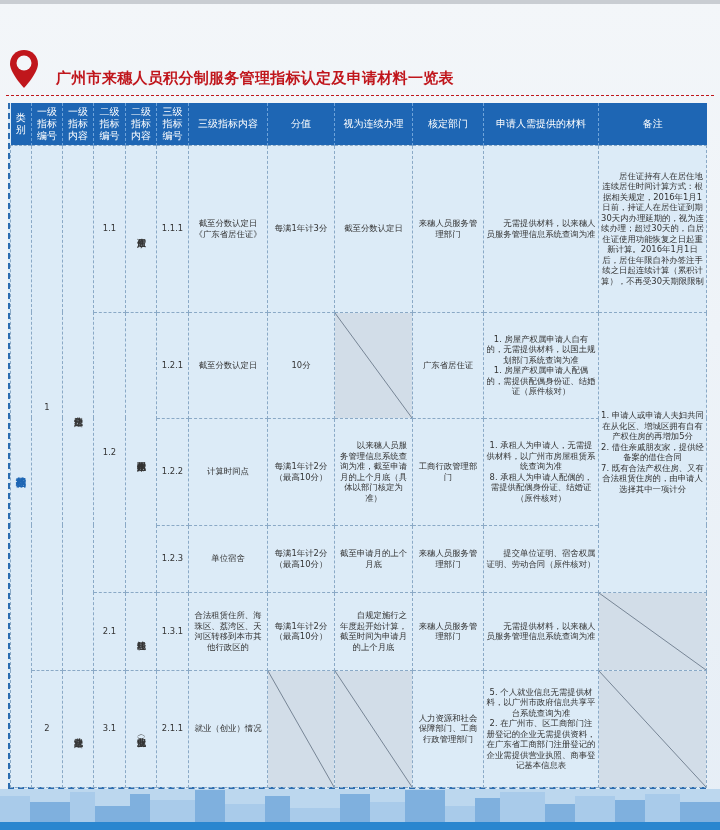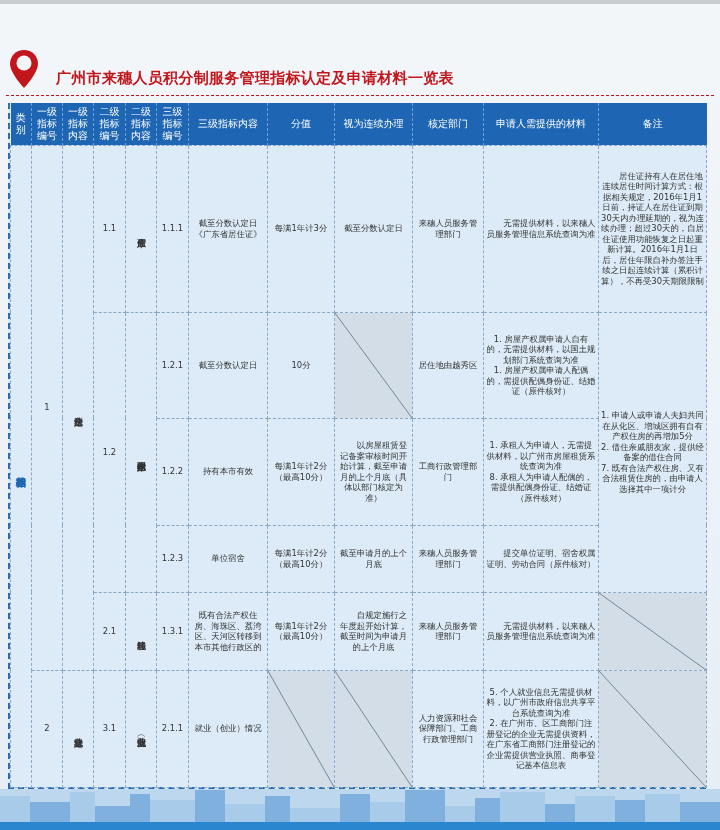--- a/index.html
+++ b/index.html
@@ -135,58 +135,58 @@
       <td rowspan="3">1.2</td>
       <td rowspan="3"><span class="vert">在广州市累积居住年限</span></td>
       <td>1.2.1</td>
       <td>截至分数认定日</td>
       <td>10分</td>
       <td class="diag">
         <svg preserveAspectRatio="none" viewBox="0 0 100 100">
               <line x1="0" y1="0" x2="100" y2="100" stroke="#5f6f80" stroke-width="0.8" vector-effect="non-scaling-stroke"></line>
             </svg>
       </td>
-      <td>居住地由越秀区</td>
+      <td>广东省居住证</td>
       <td class="left">
         <span class="para indent">1. 房屋产权属申请人自有的，无需提供材料，以国土规划部门系统查询为准</span>
         <span class="para indent">1. 房屋产权属申请人配偶的，需提供配偶身份证、结婚证（原件核对）</span>
       </td>
       <td rowspan="3" class="left">
         <span class="para indent">1. 申请人或申请人夫妇共同在从化区、增城区拥有自有产权住房的再增加5分</span>
         <span class="para indent">2. 借住亲戚朋友家，提供经备案的借住合同</span>
         <span class="para indent">7. 既有合法产权住房、又有合法租赁住房的，由申请人选择其中一项计分</span>
       </td>
     </tr>
 
     <tr style="height:107px">
       <td>1.2.2</td>
-      <td>持有本市有效</td>
+      <td>计算时间点</td>
       <td>每满1年计2分（最高10分）</td>
-      <td class="left indent">以房屋租赁登记备案审核时间开始计算，截至申请月的上个月底（具体以部门核定为准）</td>
+      <td class="left indent">以来穗人员服务管理信息系统查询为准，截至申请月的上个月底（具体以部门核定为准）</td>
       <td>工商行政管理部门</td>
       <td class="left">
         <span class="para indent">1. 承租人为申请人，无需提供材料，以广州市房屋租赁系统查询为准</span>
         <span class="para indent">8. 承租人为申请人配偶的，需提供配偶身份证、结婚证（原件核对）</span>
       </td>
     </tr>
 
     <tr style="height:67px">
       <td>1.2.3</td>
       <td>单位宿舍</td>
       <td>每满1年计2分（最高10分）</td>
       <td>截至申请月的上个月底</td>
       <td>来穗人员服务管理部门</td>
       <td class="left indent">提交单位证明、宿舍权属证明、劳动合同（原件核对）</td>
     </tr>
 
     <tr style="height:78px">
       <td>2.1</td>
       <td><span class="vert">居住地转移</span></td>
       <td>1.3.1</td>
-      <td>既有合法产权住房、海珠区、荔湾区、天河区转移到本市其他行政区的</td>
+      <td>合法租赁住所、海珠区、荔湾区、天河区转移到本市其他行政区的</td>
       <td>每满1年计2分（最高10分）</td>
       <td class="left indent">自规定施行之年度起开始计算，截至时间为申请月的上个月底</td>
       <td>来穗人员服务管理部门</td>
       <td class="left indent">无需提供材料，以来穗人员服务管理信息系统查询为准</td>
       <td class="diag">
         <svg preserveAspectRatio="none" viewBox="0 0 100 100">
               <line x1="0" y1="0" x2="100" y2="100" stroke="#5f6f80" stroke-width="0.8" vector-effect="non-scaling-stroke"></line>
             </svg>
       </td>
     </tr>

